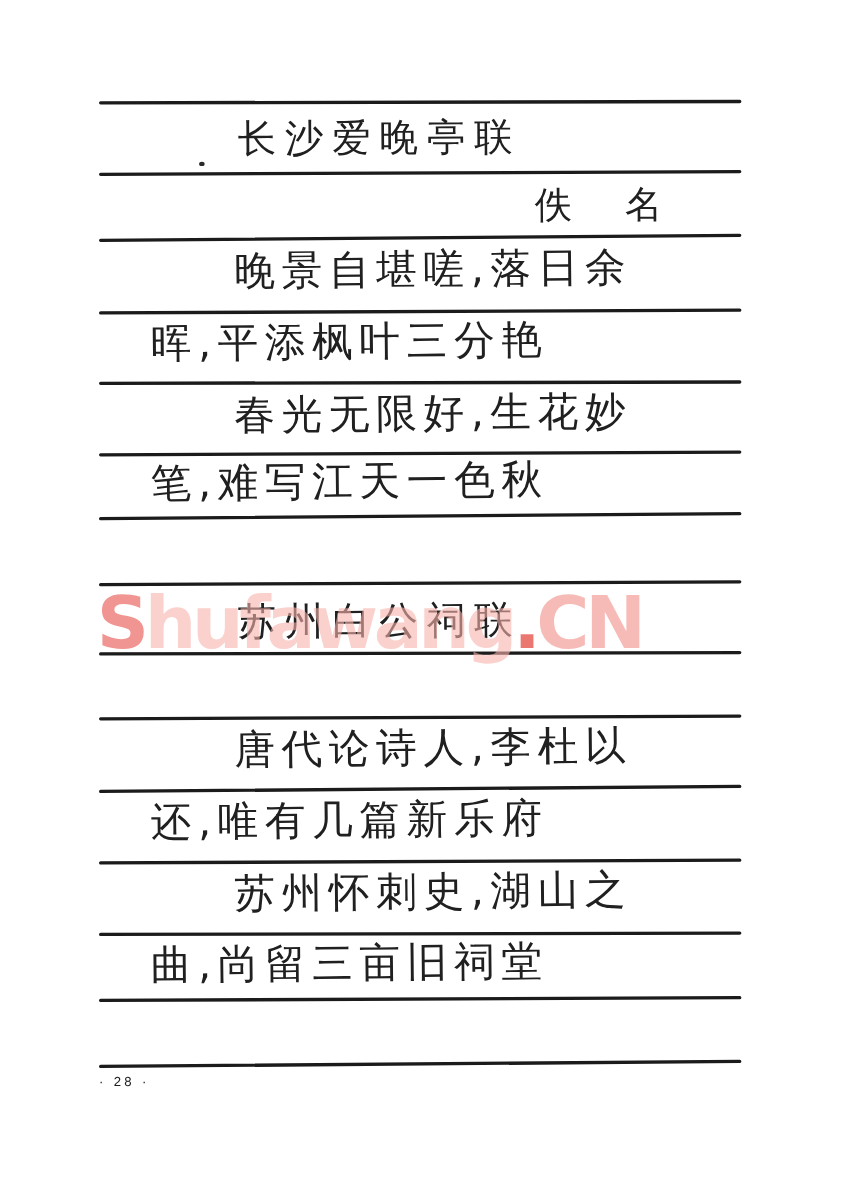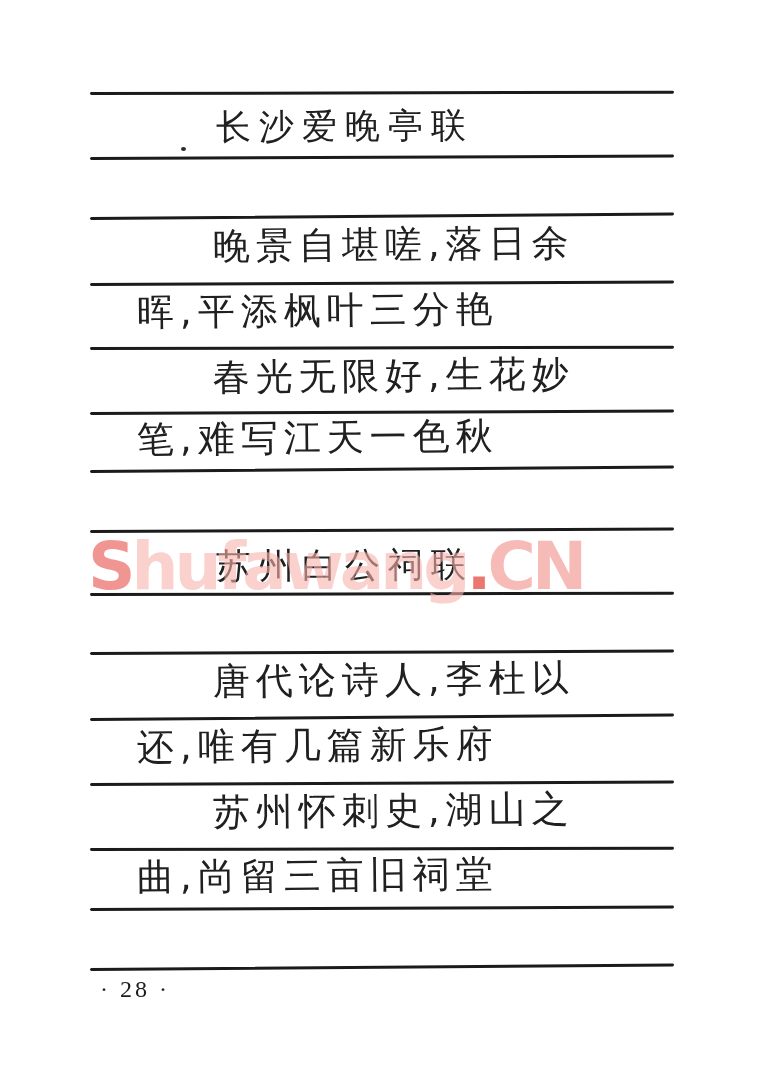--- a/index.html
+++ b/index.html
@@ -60,26 +60,26 @@
     position: absolute;
     left: 181px;
     top: 147px;
     width: 5px;
     height: 4px;
     background: #2a2a2a;
     border-radius: 50%;
   }
   .page-number {
     position: absolute;
-    left: 100px;
+    left: 90px;
     top: 976px;
-    font-size: 24px;
+    font-size: 12px;
     letter-spacing: 3px;
     color: #1c1c1c;
-    font-family: Liberation Serif, serif;
+    font-family: Liberation Sans, sans-serif;
   }
   .ink { z-index: 2; }
 </style>
 </head>
 <body>
 
 <div class="page">
 
   <div class="rule tilt-c" style="top:92px"></div>
   <div class="rule tilt-a" style="top:157px"></div>
@@ -93,20 +93,21 @@
   <div class="rule tilt-a" style="top:652px"></div>
   <div class="rule tilt-b" style="top:718px"></div>
   <div class="rule tilt-a" style="top:783px"></div>
   <div class="rule tilt-c" style="top:848px"></div>
   <div class="rule tilt-a" style="top:908px"></div>
   <div class="rule tilt-b" style="top:968px"></div>
 
   <div class="watermark"><span class="wm-initial">S</span><span class="wm-middle">hufawang</span><span class="wm-dot">.</span><span class="wm-tld">CN</span></div>
 
   <div class="hw ink title-line" style="left:216px; top:107px">长沙爱晚亭联</div>
+  <div class="hw ink author-line" style="left:486px; top:168px">佚　名</div>
   <div class="hw ink body-line" style="left:213px; top:226px">晚景自堪嗟,落日余</div>
   <div class="hw ink body-line" style="left:137px; top:292px">晖,平添枫叶三分艳</div>
   <div class="hw ink body-line" style="left:213px; top:357px">春光无限好,生花妙</div>
   <div class="hw ink body-line" style="left:137px; top:419px">笔,难写江天一色秋</div>
 
   <div class="hw ink title-line" style="left:216px; top:546px">苏州白公祠联</div>
   <div class="hw ink body-line" style="left:213px; top:661px">唐代论诗人,李杜以</div>
   <div class="hw ink body-line" style="left:137px; top:727px">还,唯有几篇新乐府</div>
   <div class="hw ink body-line" style="left:213px; top:792px">苏州怀刺史,湖山之</div>
   <div class="hw ink body-line" style="left:137px; top:857px">曲,尚留三亩旧祠堂</div>

